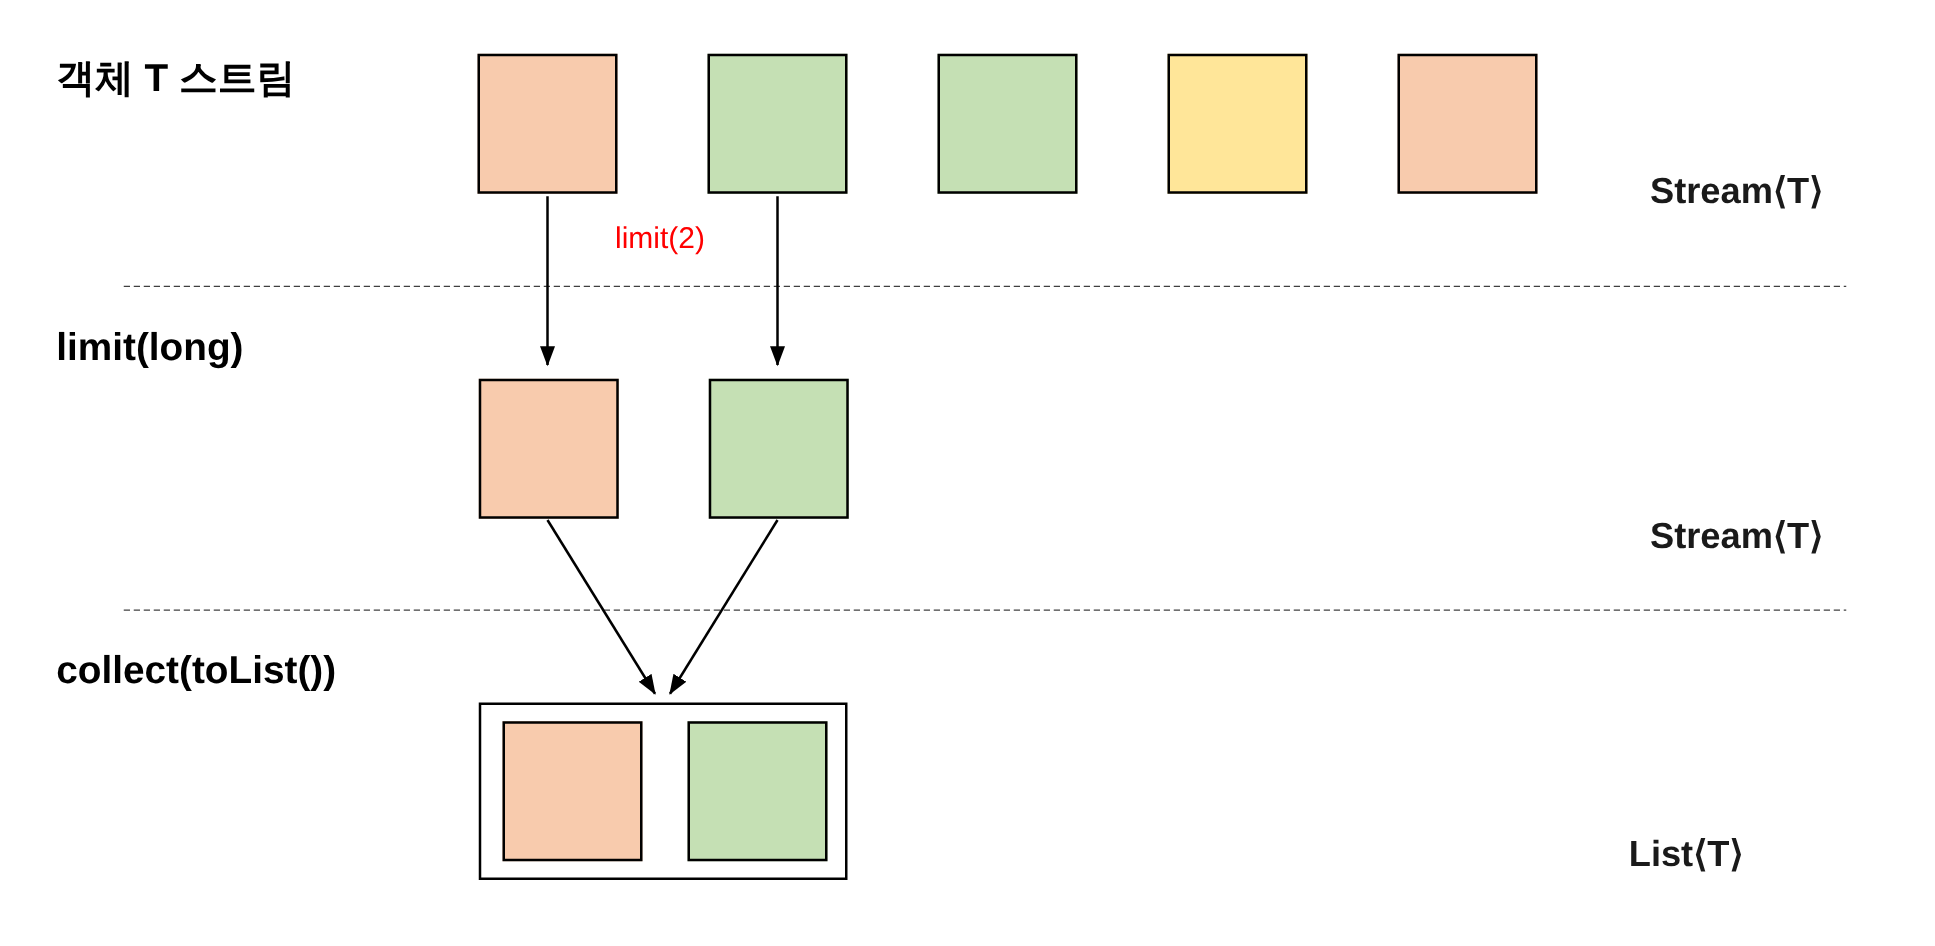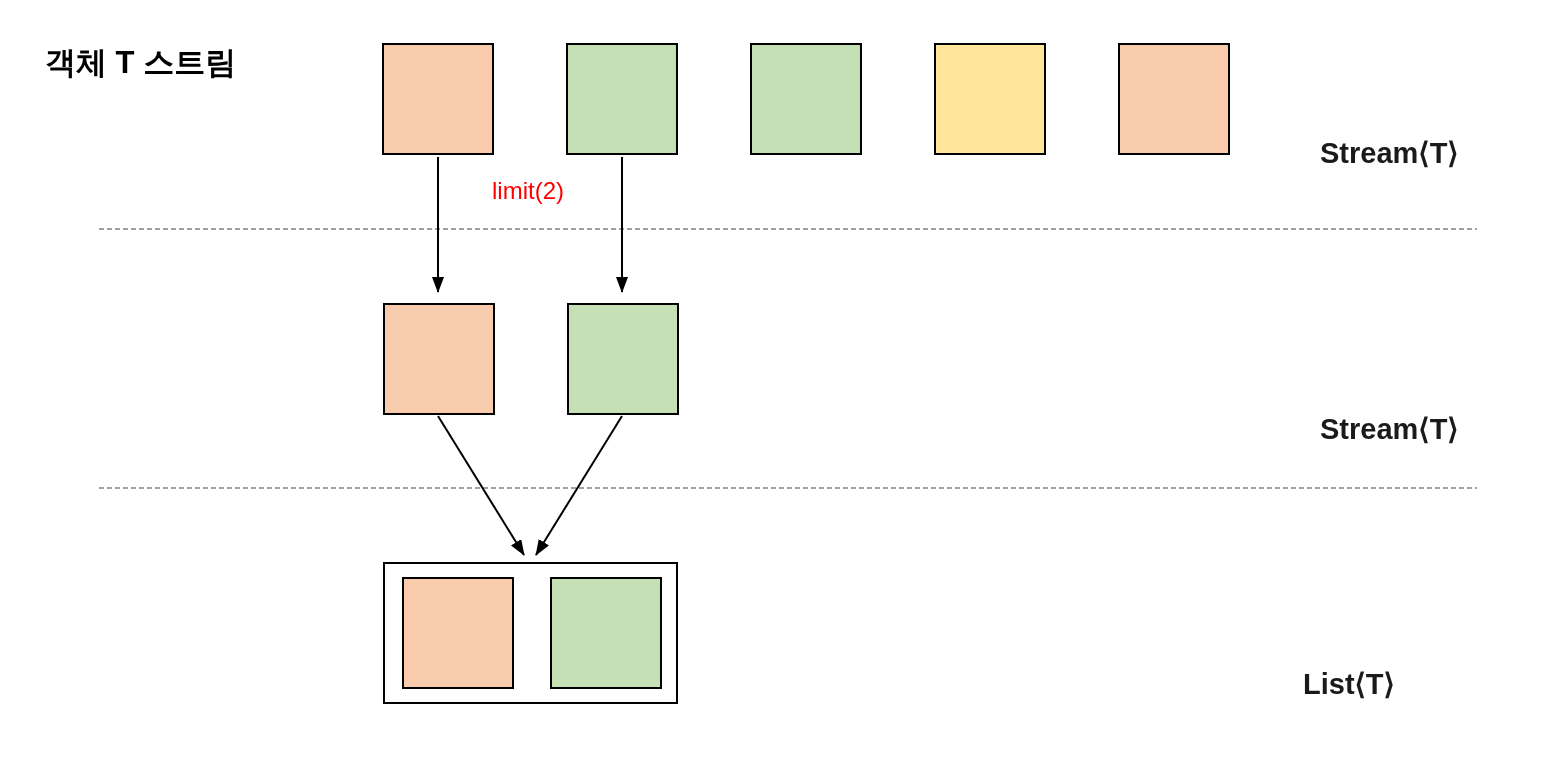--- a/index.html
+++ b/index.html
@@ -41,20 +41,22 @@
     width: 1548px; height: 757px;
     pointer-events: none;
   }
 </style>
 </head>
 <body>
 
 <div class="canvas">
 
   <div class="lbl lbl-bold" style="left:45px; top:46px;">객체 T 스트림</div>
+  <div class="lbl lbl-bold" style="left:45px; top:261px;">limit(long)</div>
+  <div class="lbl lbl-bold" style="left:45px; top:519px;">collect(toList())</div>
 
   <div class="lbl lbl-red" style="left:492px; top:178px;">limit(2)</div>
 
   <div class="lbl lbl-type" style="left:1320px; top:138px;">Stream⟨T⟩</div>
   <div class="lbl lbl-type" style="left:1320px; top:414px;">Stream⟨T⟩</div>
   <div class="lbl lbl-type" style="left:1303px; top:669px;">List⟨T⟩</div>
 
   <div class="sq-row" style="left:382px; top:43px;">
       <div class="sq" style="background: rgb(248, 203, 173);"></div>
       <div class="sq" style="background: rgb(197, 224, 180);"></div>

